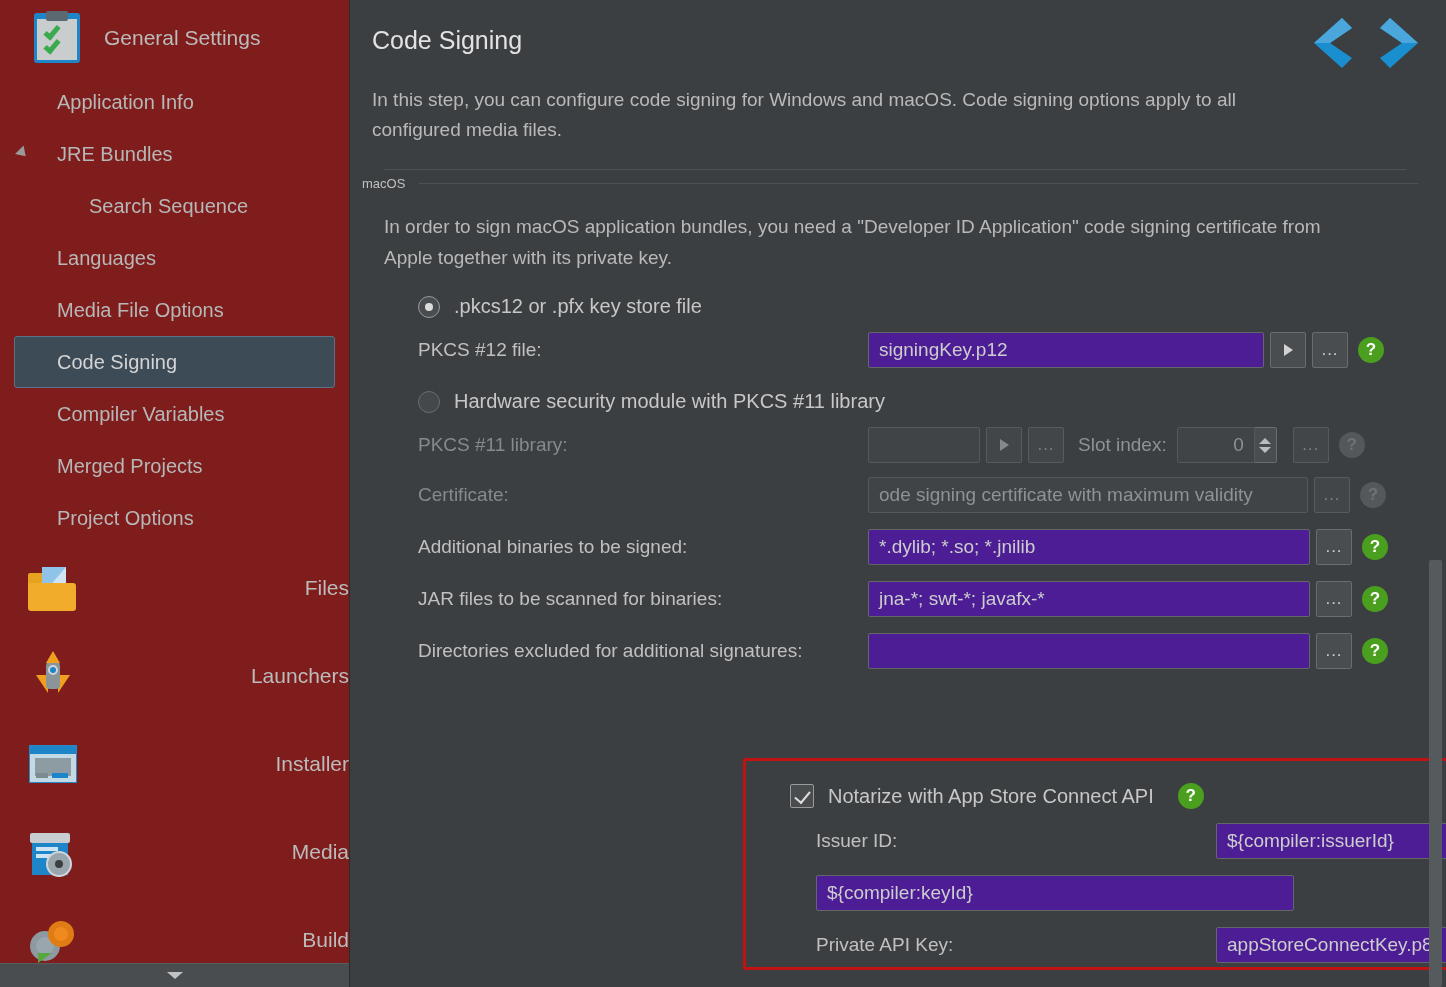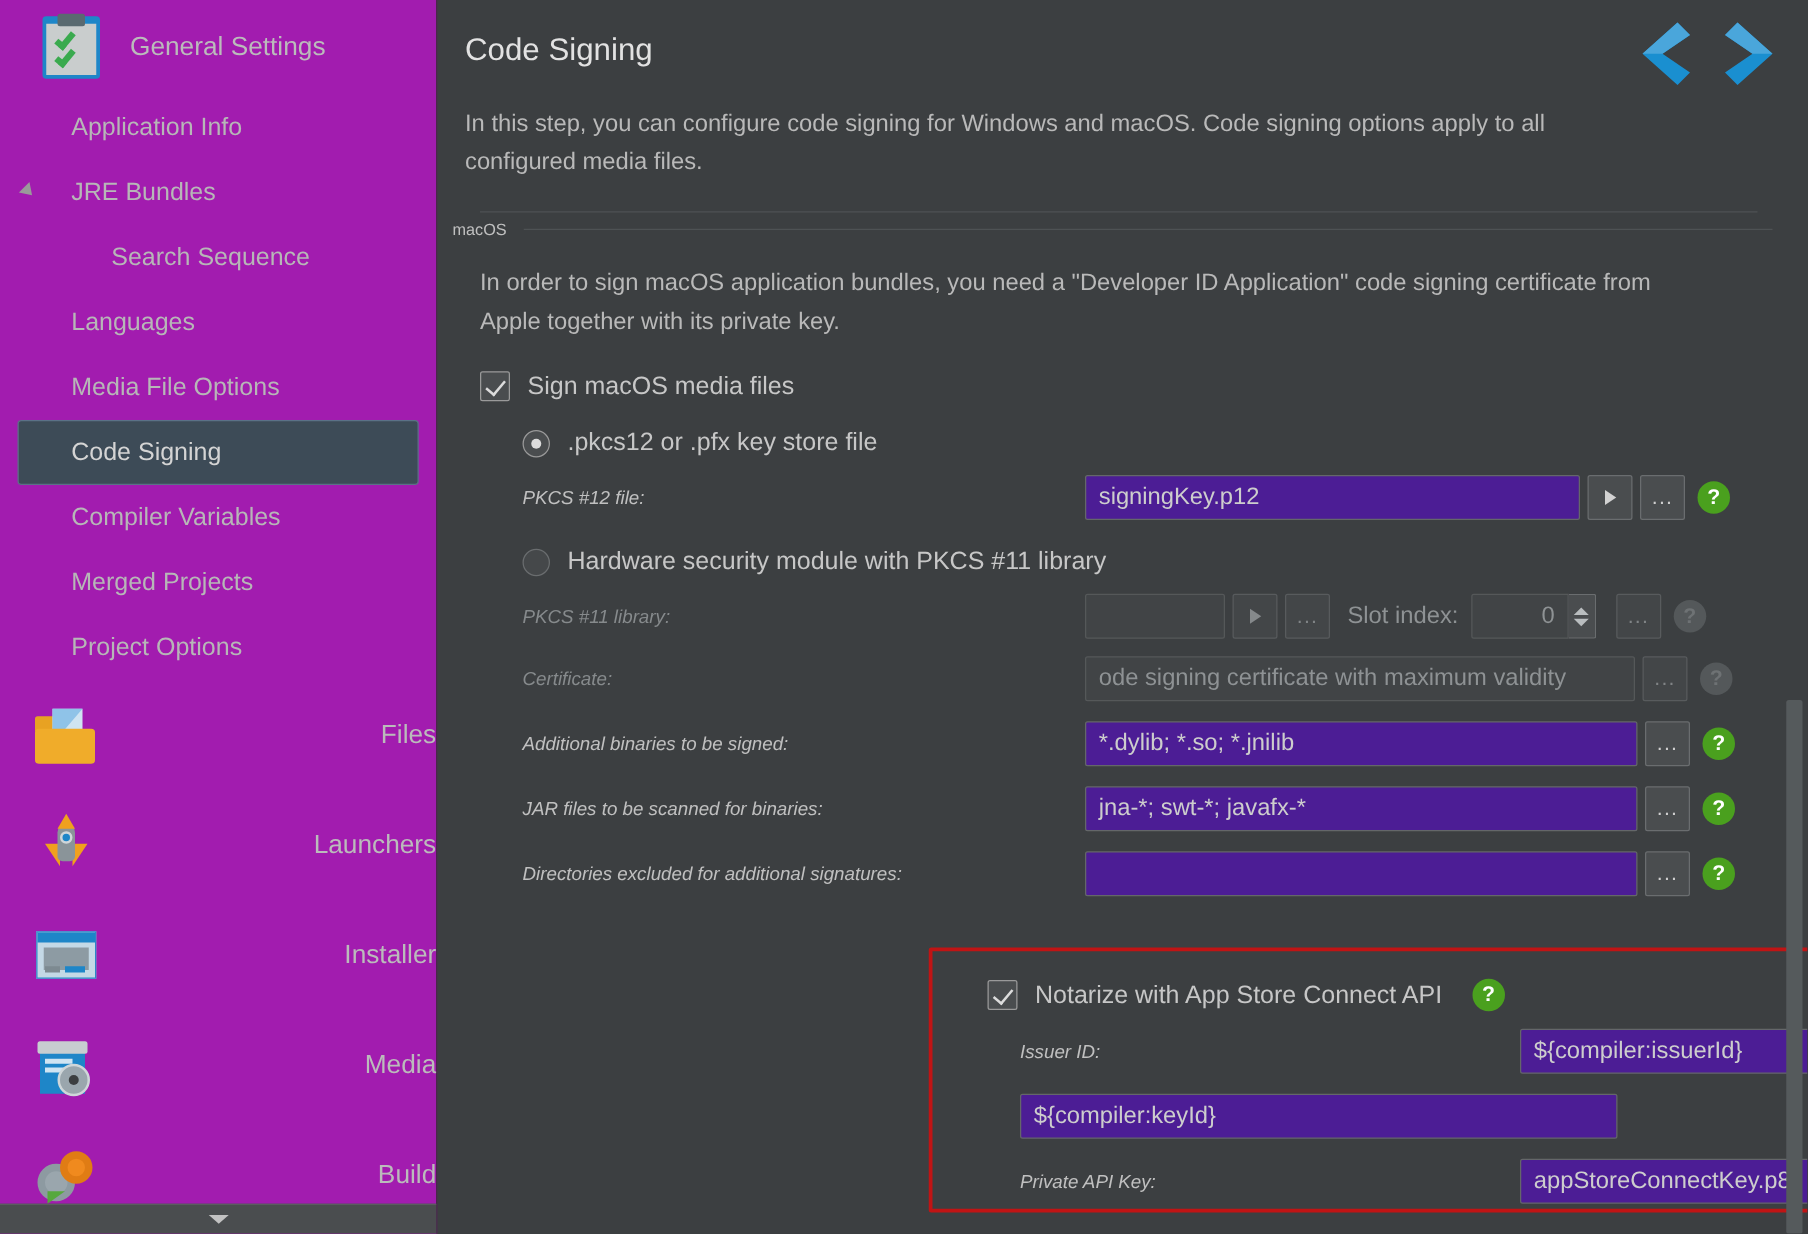--- a/index.html
+++ b/index.html
@@ -8,21 +8,21 @@
     background: #3c3f41;
     font-family: "Liberation Sans", sans-serif;
     overflow: hidden;
   }
   .app { position: relative; width: 1446px; height: 987px; display: flex; }
 
   
   .sidebar {
     position: relative;
     width: 350px; height: 987px;
-    background: #a21caf;
+    background: #7f1d1d;
     border-right: 1px solid #2b2b2b;
     flex: 0 0 350px;
     overflow: hidden;
   }
   .side-head {
     display: flex; align-items: center;
     height: 76px; padding-left: 30px; gap: 20px;
   }
   .side-head-label { font-size: 21px; color: #bbbbbb; }
   .nav-item {
@@ -137,21 +137,21 @@
   .radio-row { display:flex; align-items:center; gap:14px; padding: 22px 0 0 56px; }
   .rbox {
     width:22px;height:22px;border-radius:50%;background:#4a4d4f;border:1px solid #9a9a9a;
     position:relative; flex:0 0 22px;
   }
   .rbox.on::after{content:"";position:absolute;left:6px;top:6px;width:8px;height:8px;border-radius:50%;background:#dcdcdc;}
   .rbox.dim { border-color:#6a6d6f; background:#45484a;}
   .radio-label { font-size:20px; color:#c7c7c7; }
 
   .field-row { display:flex; align-items:center; padding-left: 56px; margin-top: 14px; }
-  .fld-label { font-size:15px; color:#c0c0c0; width: 450px; flex:0 0 450px;font-style:italic;}
+  .fld-label { font-size:19px; color:#c0c0c0; width: 450px; flex:0 0 450px;}
   .fld-label.dim { color:#868a8c; }
 
   .tbox {
     height:36px; background:#4c1d95; border:1px solid #646769; border-radius:2px;
     display:flex; align-items:center; padding:0 10px;
     font-size:19px; color:#cdcdcd;
   }
   .tbox.dim { background:#414446; border-color:#555859; color:#8e9294; }
   .sq {
     width:36px;height:36px;background:#4a4d4f;border:1px solid #6a6d6f;border-radius:2px;
@@ -340,24 +340,20 @@
     </div>
 
     <div class="group">
       <div class="group-legend">
         <span>macOS</span>
         <span class="rule"></span>
       </div>
 
       <div class="body-text">In order to sign macOS application bundles, you need a "Developer ID Application" code signing certificate from Apple together with its private key.</div>
 
-      <div class="chk-row">
-        <div class="cbox checked"></div>
-        <div class="chk-label">Sign macOS media files</div>
-      </div>
 
       <div class="radio-row">
         <div class="rbox on"></div>
         <div class="radio-label">.pkcs12 or .pfx key store file</div>
       </div>
 
       <div class="field-row">
         <div class="fld-label">PKCS #12 file:</div>
         <div class="tbox" style="width:396px;">signingKey.p12</div>
         <div class="sq">

